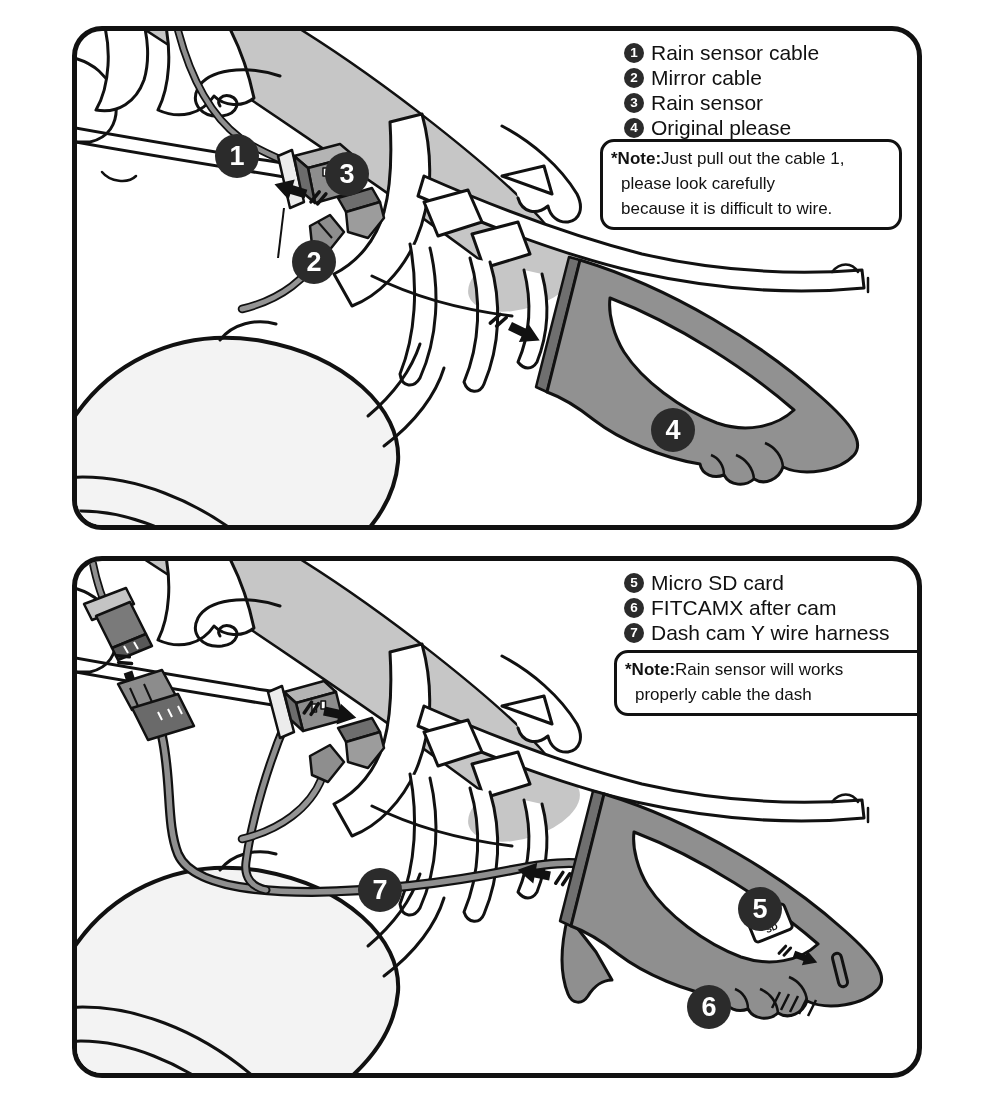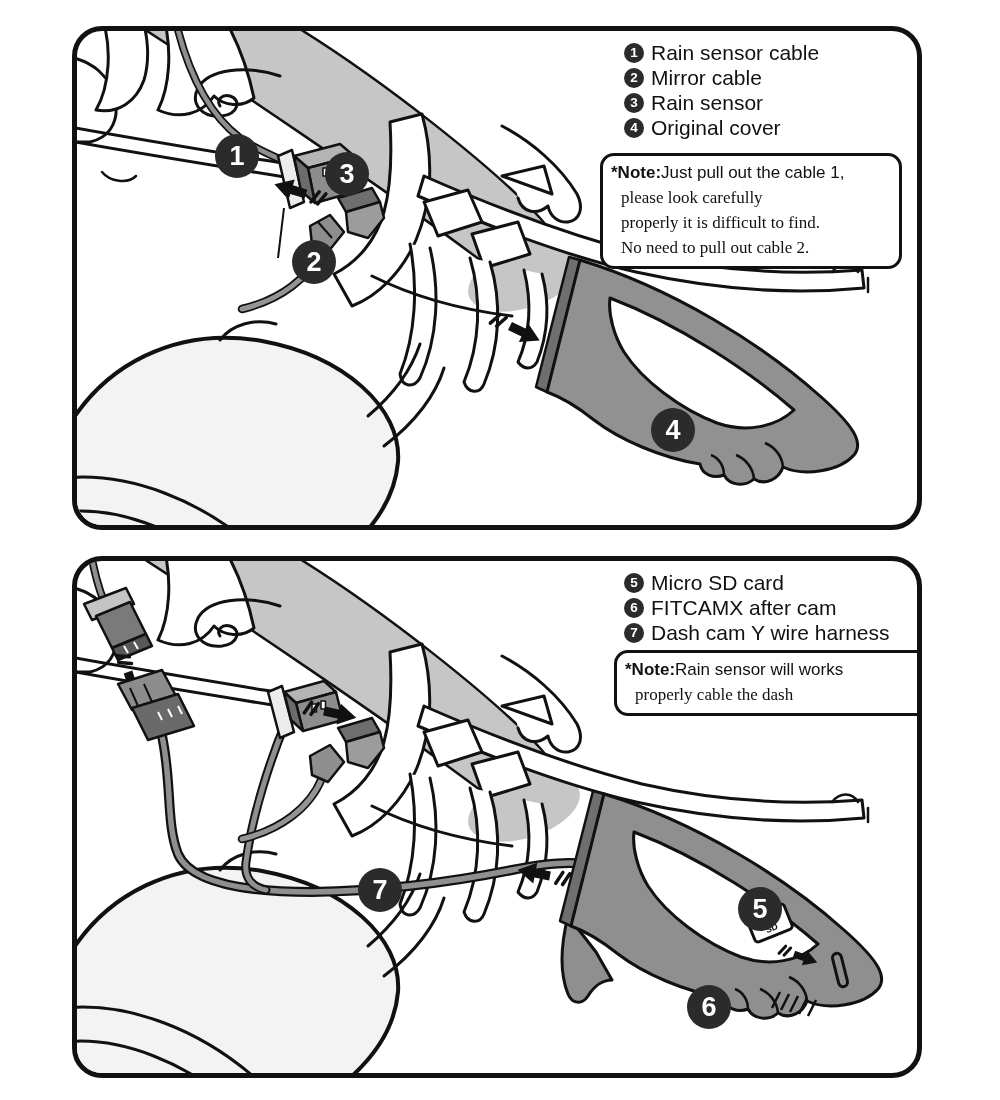--- a/index.html
+++ b/index.html
@@ -17,24 +17,24 @@
   
   .legend{position:absolute;left:547px;top:9px;}
   .legend-item{display:flex;align-items:center;height:25px;gap:7px;}
   .lb{width:20px;height:20px;border-radius:50%;background:#2b2b2b;color:#fff;
       font-size:13.5px;font-weight:bold;line-height:20px;text-align:center;flex:0 0 20px;}
   .legend-label{font-size:21px;white-space:nowrap;}
   
   .note-box{position:absolute;border:3px solid #111;border-radius:14px;
             background:#fff;font-size:17px;line-height:25px;padding:4px 6px 6px 8px;
             box-sizing:border-box;}
-  #panel1 .note-box{left:523px;top:108px;width:302px;margin-top:14px;}
+  #panel1 .note-box{left:523px;top:108px;width:302px;}
   #panel2 .note-box{left:537px;top:89px;width:336px;}
   .note-line{white-space:nowrap;}
-  .note-line.cont{padding-left:10px;font-family:Liberation Serif, serif;}
+  .note-line.cont{padding-left:10px;}
   .note-prefix{font-weight:bold;}
 </style>
 </head>
 <body>
 
 <div class="panel" id="panel1">
   <svg width="840" height="494" viewBox="5 5 840 494">
     <defs>
       <path id="arr1" d="M 0,-4.5 L 15,-4.5 L 15,-10.5 L 33,0 L 15,10.5 L 15,4.5 L 0,4.5 Z"></path>
     </defs>
@@ -148,29 +148,28 @@
     <div class="legend-item">
       <span class="lb">2</span>
       <span class="legend-label">Mirror cable</span>
     </div>
     <div class="legend-item">
       <span class="lb">3</span>
       <span class="legend-label">Rain sensor</span>
     </div>
     <div class="legend-item">
       <span class="lb">4</span>
-      <span class="legend-label">Original cover</span>
+      <span class="legend-label">Original please</span>
     </div>
   </div>
 
   <div class="note-box">
     <div class="note-line"><span class="note-prefix">*Note:</span><span>Just pull out the cable 1,</span></div>
     <div class="note-line cont">please look carefully</div>
-    <div class="note-line cont">properly it is difficult to find.</div>
-    <div class="note-line cont">No need to pull out cable 2.</div>
+    <div class="note-line cont">because it is difficult to wire.</div>
   </div>
 </div>
 
 <div class="panel" id="panel2">
   <svg width="840" height="512" viewBox="5 5 840 512">
     <defs>
       <path id="arr2" d="M 0,-4.5 L 15,-4.5 L 15,-10.5 L 33,0 L 15,10.5 L 15,4.5 L 0,4.5 Z"></path>
     </defs>
 
     <g>

